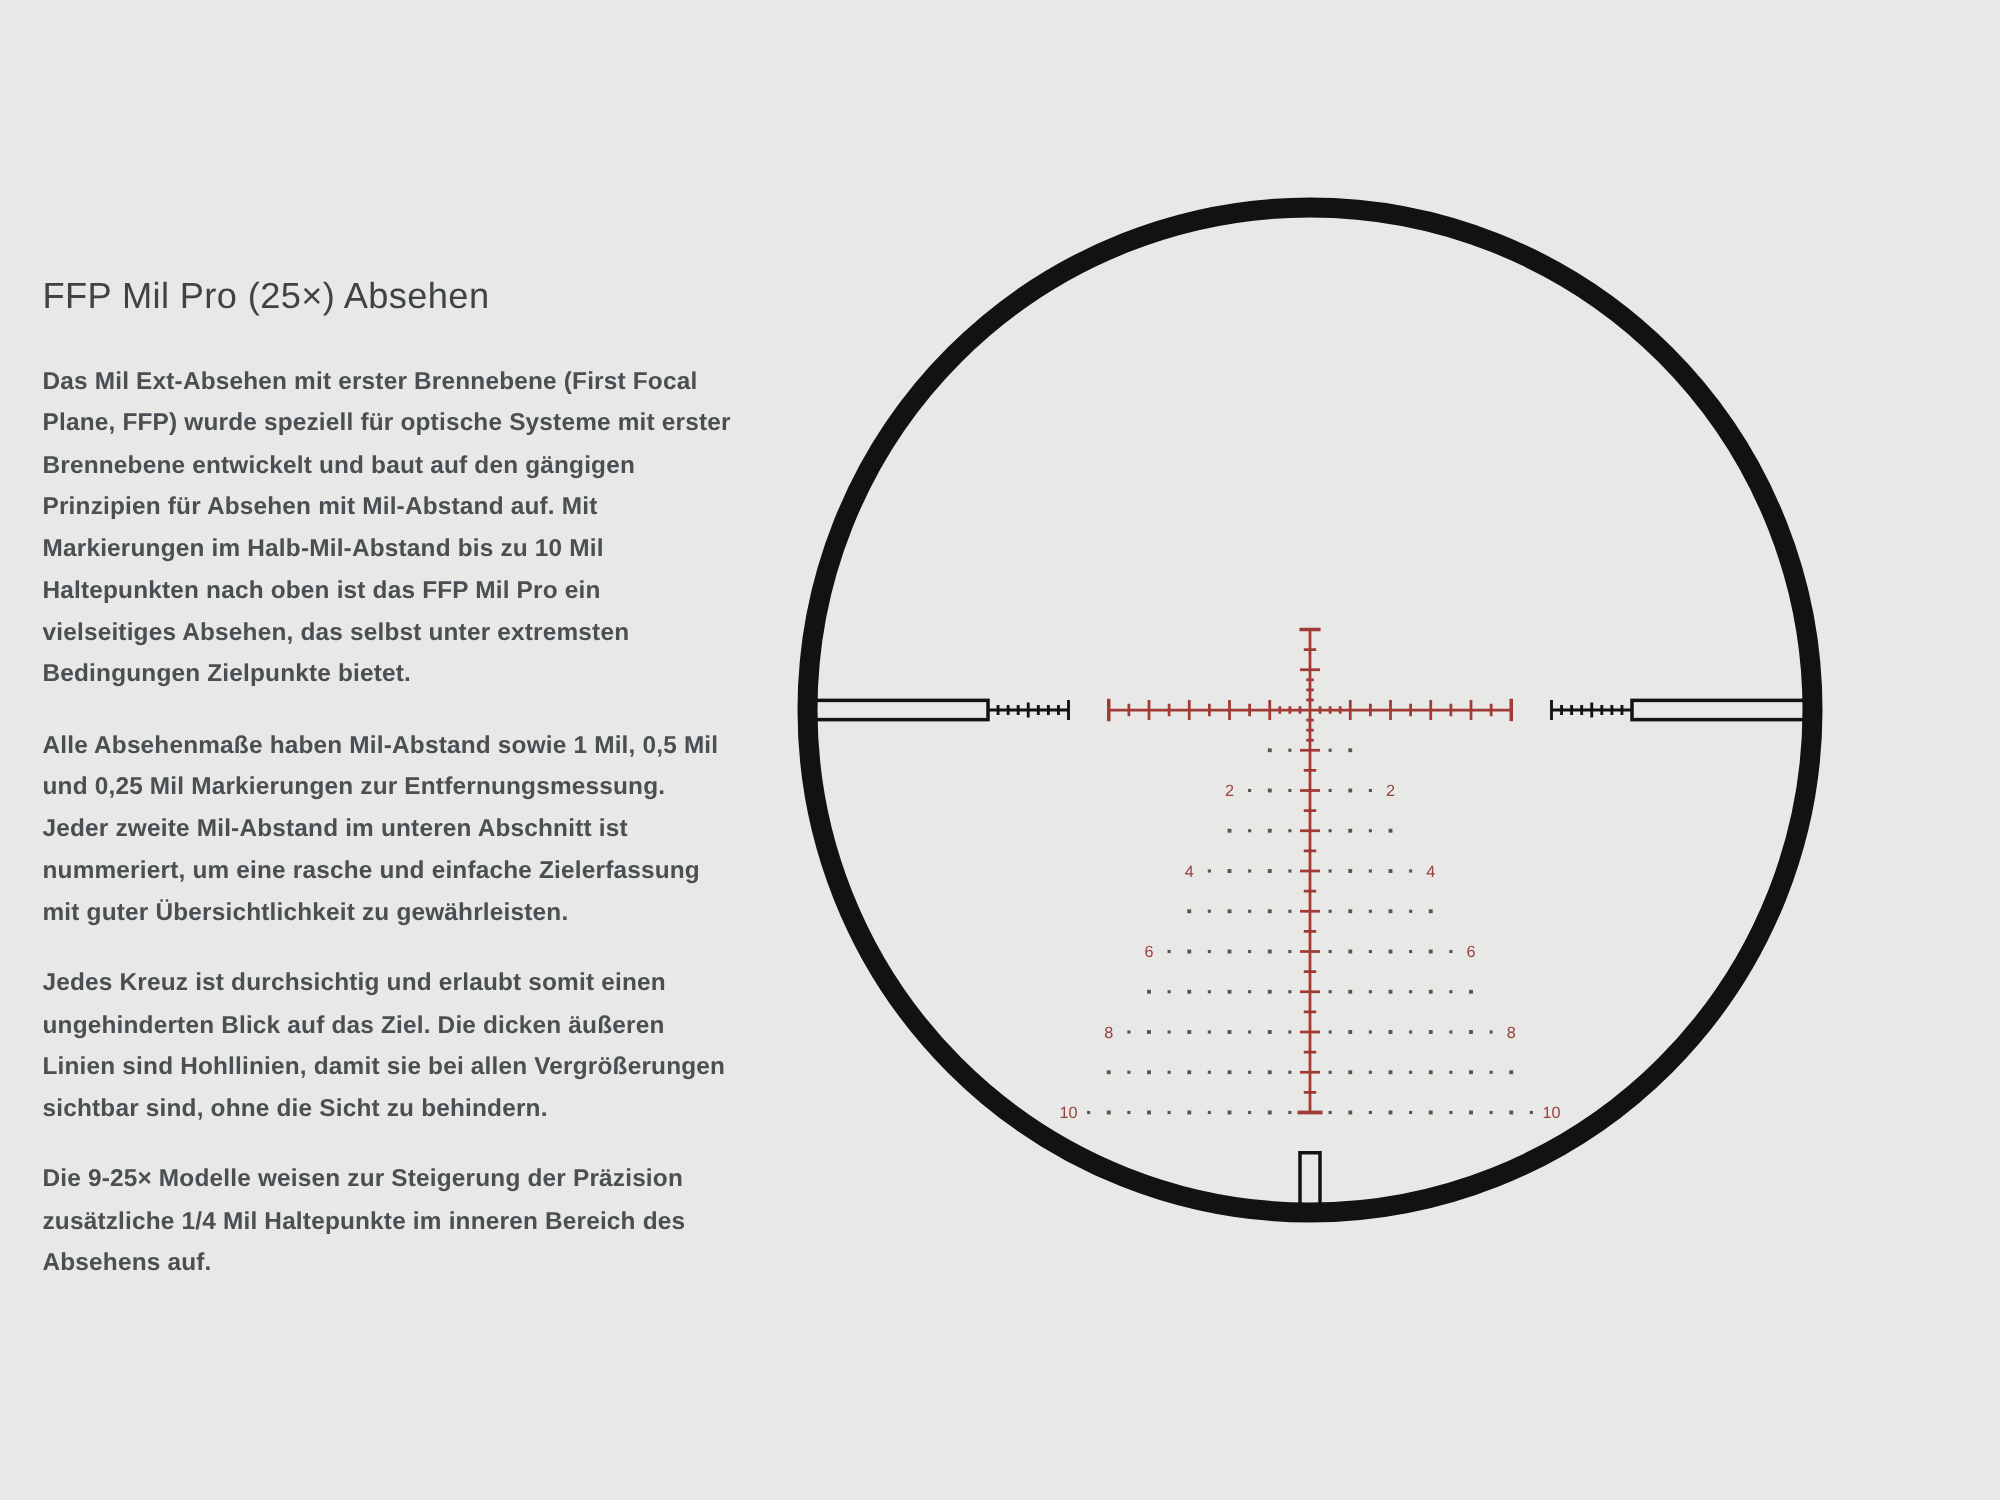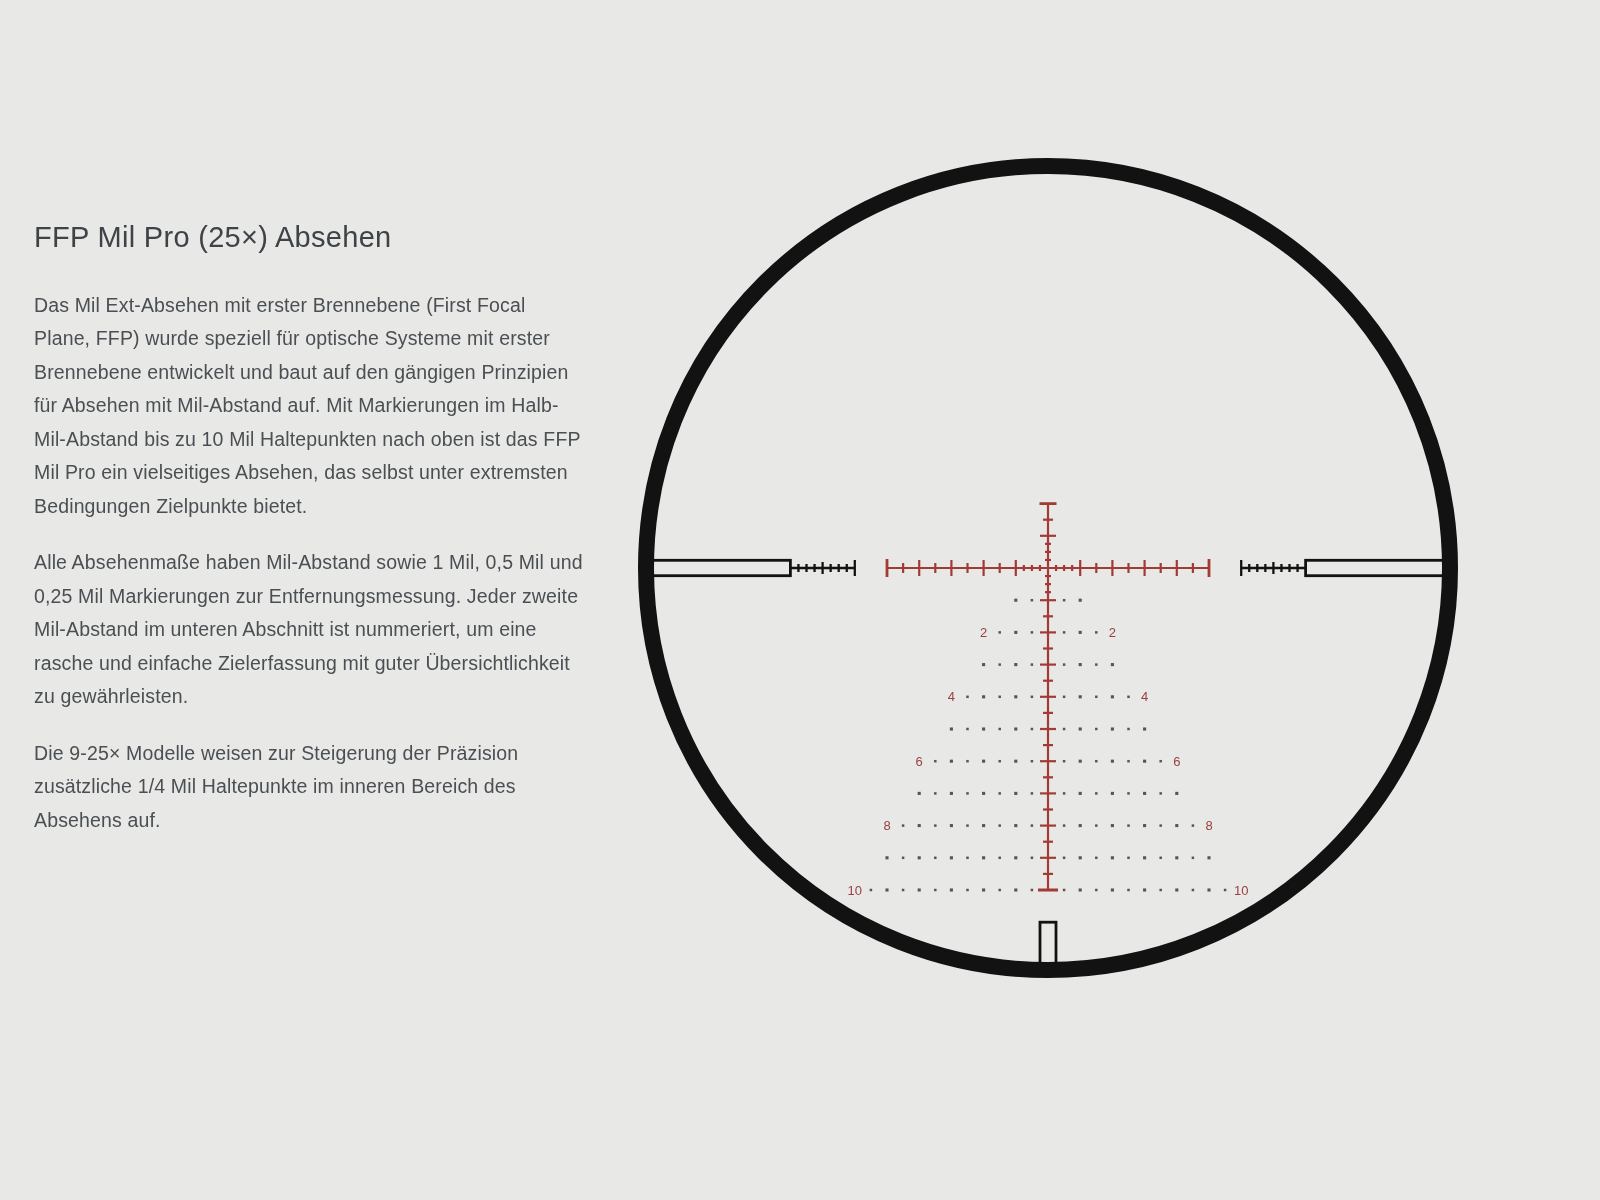--- a/index.html
+++ b/index.html
@@ -11,33 +11,34 @@
   .copy{
     position:absolute;left:19px;top:220px;width:552px;margin-left:15px;
   }
   .copy h1{
     margin:0 0 34px 0;
     font-size:29px;font-weight:400;letter-spacing:.3px;
     color:#3e4347;line-height:1.2;
   }
   .copy p{
     margin:0 0 23px 0;
-    font-size:19.5px;font-weight:400;letter-spacing:.15px;
+    font-size:19.5px;font-weight:700;letter-spacing:.15px;
     color:#4a4f53;line-height:33.5px;
   }
   #reticle-svg{position:absolute;left:0;top:0;}
 </style>
 </head>
 <body style="background: rgb(232, 232, 230);">
 
 <main>
   <section class="copy">
     <h1>FFP Mil Pro (25×) Absehen</h1>
     <p>Das Mil Ext-Absehen mit erster Brennebene (First Focal Plane, FFP) wurde speziell für optische Systeme mit erster Brennebene entwickelt und baut auf den gängigen Prinzipien für Absehen mit Mil-Abstand auf. Mit Markierungen im Halb-Mil-Abstand bis zu 10 Mil Haltepunkten nach oben ist das FFP Mil Pro ein vielseitiges Absehen, das selbst unter extremsten Bedingungen Zielpunkte bietet.</p>
     <p>Alle Absehenmaße haben Mil-Abstand sowie 1 Mil, 0,5 Mil und 0,25 Mil Markierungen zur Entfernungsmessung. Jeder zweite Mil-Abstand im unteren Abschnitt ist nummeriert, um eine rasche und einfache Zielerfassung mit guter Übersichtlichkeit zu gewährleisten.</p>
+    <p>Jedes Kreuz ist durchsichtig und erlaubt somit einen ungehinderten Blick auf das Ziel. Die dicken äußeren Linien sind Hohllinien, damit sie bei allen Vergrößerungen sichtbar sind, ohne die Sicht zu behindern.</p>
     <p>Die 9-25× Modelle weisen zur Steigerung der Präzision zusätzliche 1/4 Mil Haltepunkte im inneren Bereich des Absehens auf.</p>
   </section>
 
   <svg id="reticle-svg" width="1600" height="1200" viewBox="0 0 1600 1200" aria-hidden="true">
       <g>
         <rect x="642" y="560.3" width="148.39999999999998" height="15.4" fill="#e8e8e6" stroke="#121212" stroke-width="2.8"></rect>
         <rect x="1305.6" y="560.3" width="148.4000000000001" height="15.4" fill="#e8e8e6" stroke="#121212" stroke-width="2.8"></rect>
         <rect x="1040" y="922.2" width="16" height="52" fill="#e8e8e6" stroke="#121212" stroke-width="2.8"></rect>
       </g>
       <g>

